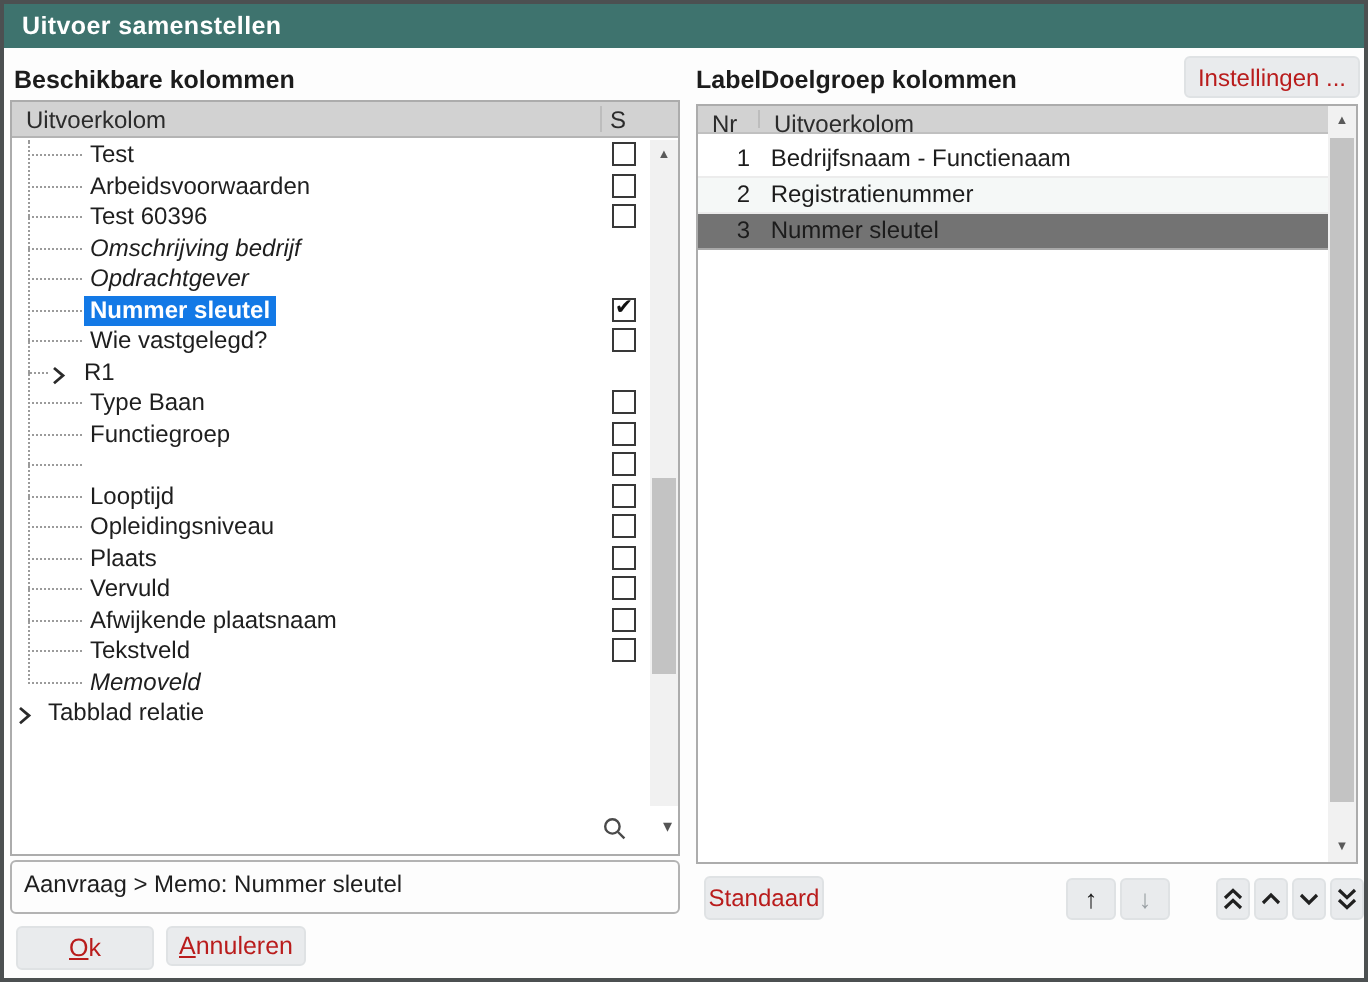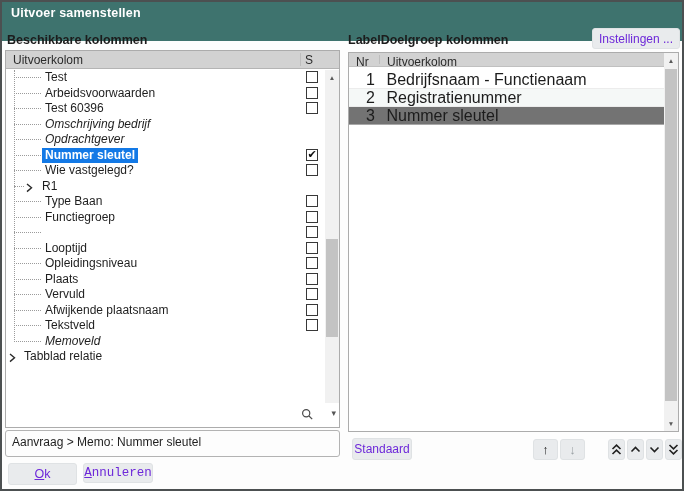--- a/index.html
+++ b/index.html
@@ -2,34 +2,34 @@
 <html><head>
 <meta charset="utf-8">
 <style>
   * { margin:0; padding:0; box-sizing:border-box; }
   html,body { width:684px; height:491px; }
   body { font-family:"Liberation Sans", sans-serif; background:#9a9a9a; position:relative; }
 
   .window { position:absolute; left:0; top:0; width:684px; height:491px;
             border:2px solid #4c5051; background:#fdfdfd; }
 
-  .titlebar { position:absolute; left:0; top:0; width:680px; height:39px;
+  .titlebar { position:absolute; left:0; top:0; width:680px; height:22px;
               background:#3e736e; color:#fff; font-weight:bold; font-size:12.5px;
               line-height:22px; padding-left:9px; letter-spacing:.2px; }
 
   .panel-label { position:absolute; font-size:12.5px; font-weight:bold; color:#1c1c1c; }
   .left-label  { left:5px;  top:31px; }
   .right-label { left:346px; top:31px; }
 
   
   .btn { position:absolute; background:#e9ebed; border:1px solid #dfe2e4; border-radius:3px;
-         font-family:"Liberation Sans",sans-serif; font-size:12.5px; color:#6d28d9;
+         font-family:"Liberation Sans",sans-serif; font-size:12.5px; color:#b91c1c;
          text-align:center; cursor:default; padding:0; }
   .btn.ok        { left:6px;   top:461px; width:69px; height:22px; }
-  .btn.cancel    { left:81px;  top:461px; width:70px; height:20px;font-family:Liberation Mono, monospace; }
+  .btn.cancel    { left:81px;  top:461px; width:70px; height:20px; }
   .btn.settings  { left:590px; top:26px;  width:88px; height:21px; font-size:12px; }
   .btn.standaard { left:350px; top:436px; width:60px; height:22px; font-size:12px; }
   .btn.sq        { top:437px; width:25px; height:21px; font-size:13px; font-weight:bold; }
   .btn.move-up   { left:531px; color:#1a1a1a; }
   .btn.move-down { left:558px; color:#9aa0a4; }
   .btn.chev-btn  { top:437px; width:17px; height:21px; }
   .btn.chev-1 { left:606px; } .btn.chev-2 { left:625px; }
   .btn.chev-3 { left:644px; } .btn.chev-4 { left:663px; }
   .chev-btn svg { display:block; margin:0 auto; }
 
@@ -82,21 +82,21 @@
 
   
   .rtable { position:absolute; left:346px; top:50px; width:331px; height:380px;
             border:1px solid #acacac; background:#fff; }
   .rt-header { position:absolute; left:0; top:0; right:14px; height:14px; background:#d2d2d2;
                border-bottom:1px solid #c0c0c0; font-size:12px; color:#2b2b2b; }
   .rt-h-nr   { position:absolute; left:7px; top:2px; }
   .rt-h-sep  { position:absolute; left:30px; top:2px; bottom:2px; border-left:1px solid #bdbdbd; }
   .rt-h-name { position:absolute; left:38px; top:2px; }
   .rt-body { position:absolute; left:0; top:18px; right:14px; bottom:0; }
-  .rrow { position:relative; height:18px; line-height:17px; font-size:16px; color:#1c1c1c;
+  .rrow { position:relative; height:18px; line-height:17px; font-size:12px; color:#1c1c1c;
           border-bottom:1px solid #ececec; }
   .rrow:nth-child(even) { background:#f5f8f7; }
   .rrow.selected { background:#737373; border-bottom-color:#a8a8a8; }
   .r-nr  { display:inline-block; width:26px; text-align:right; }
   .r-lbl { padding-left:7px; }
 
   u { text-decoration:underline; }
 </style>
 </head>
 <body>

